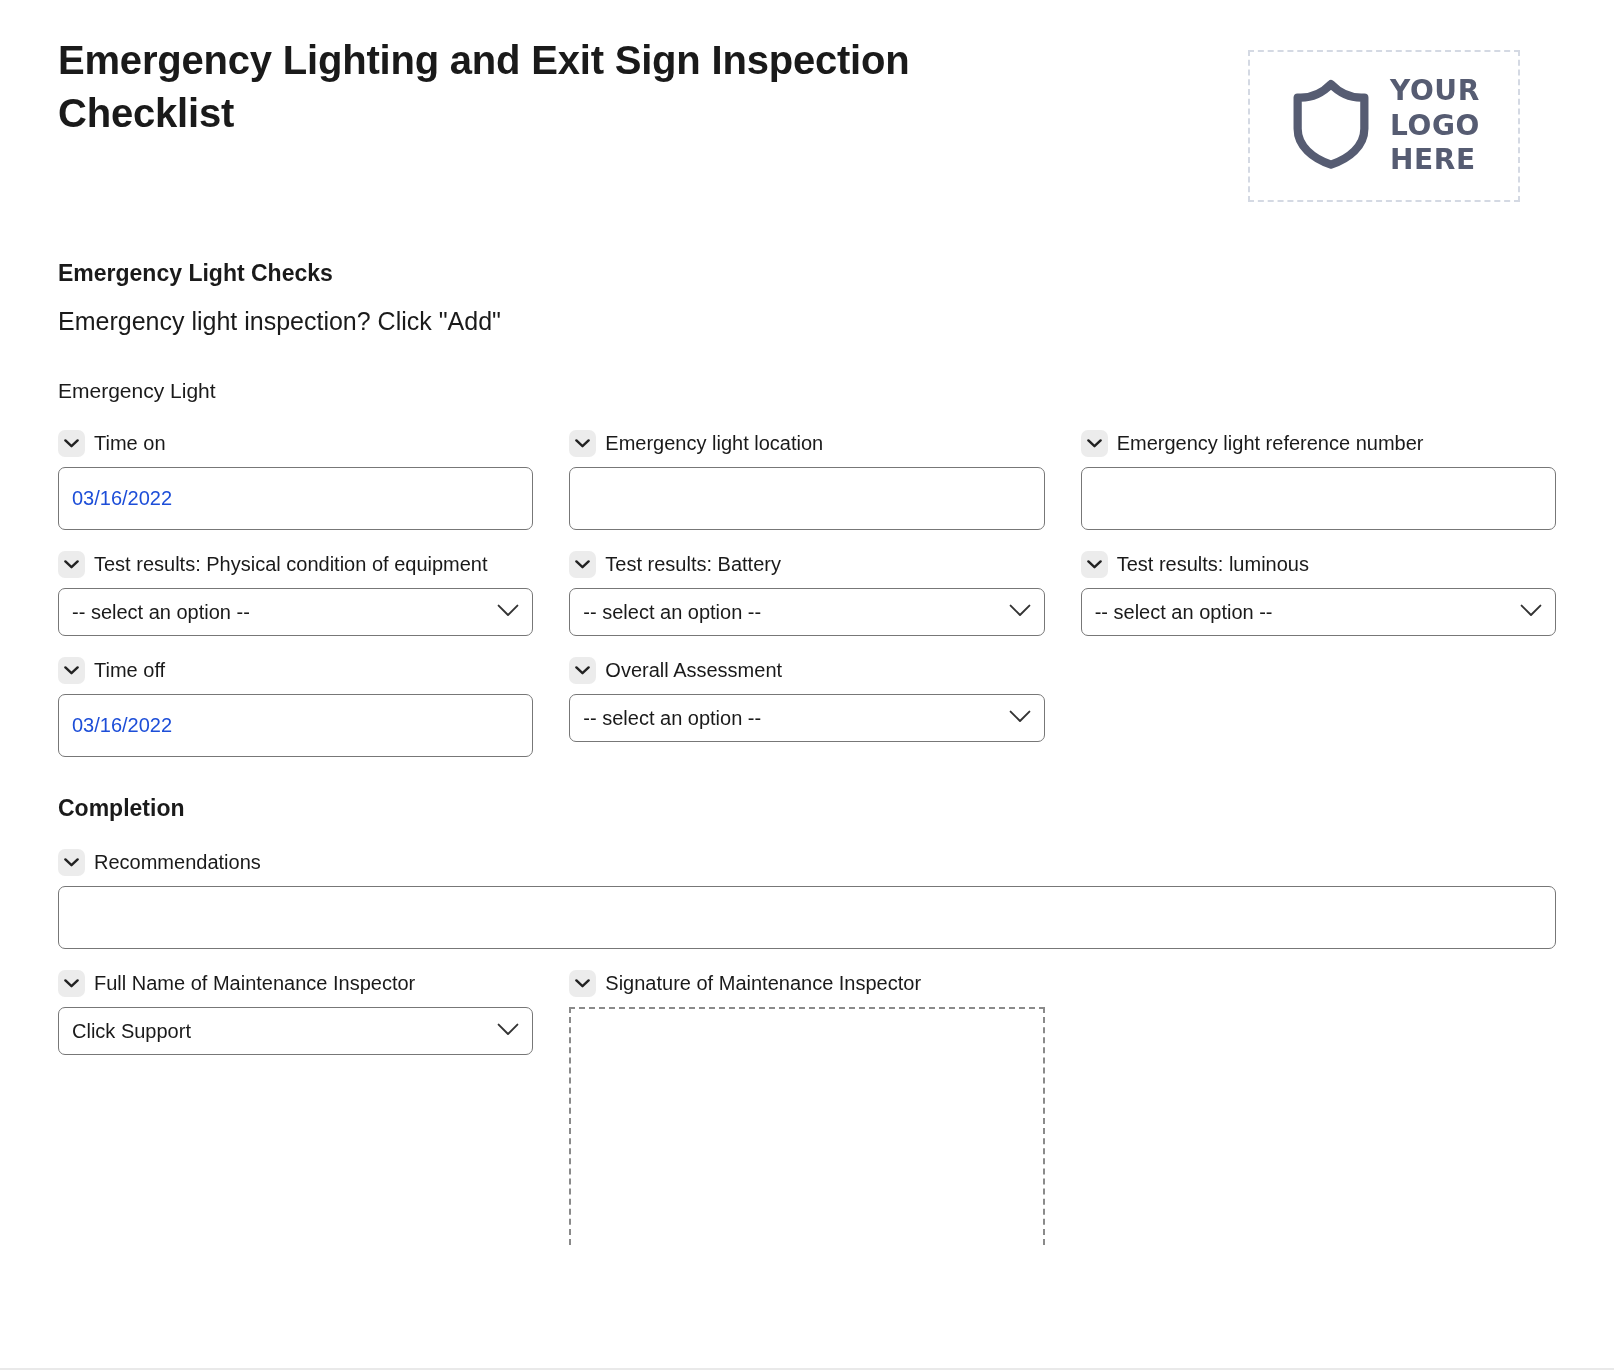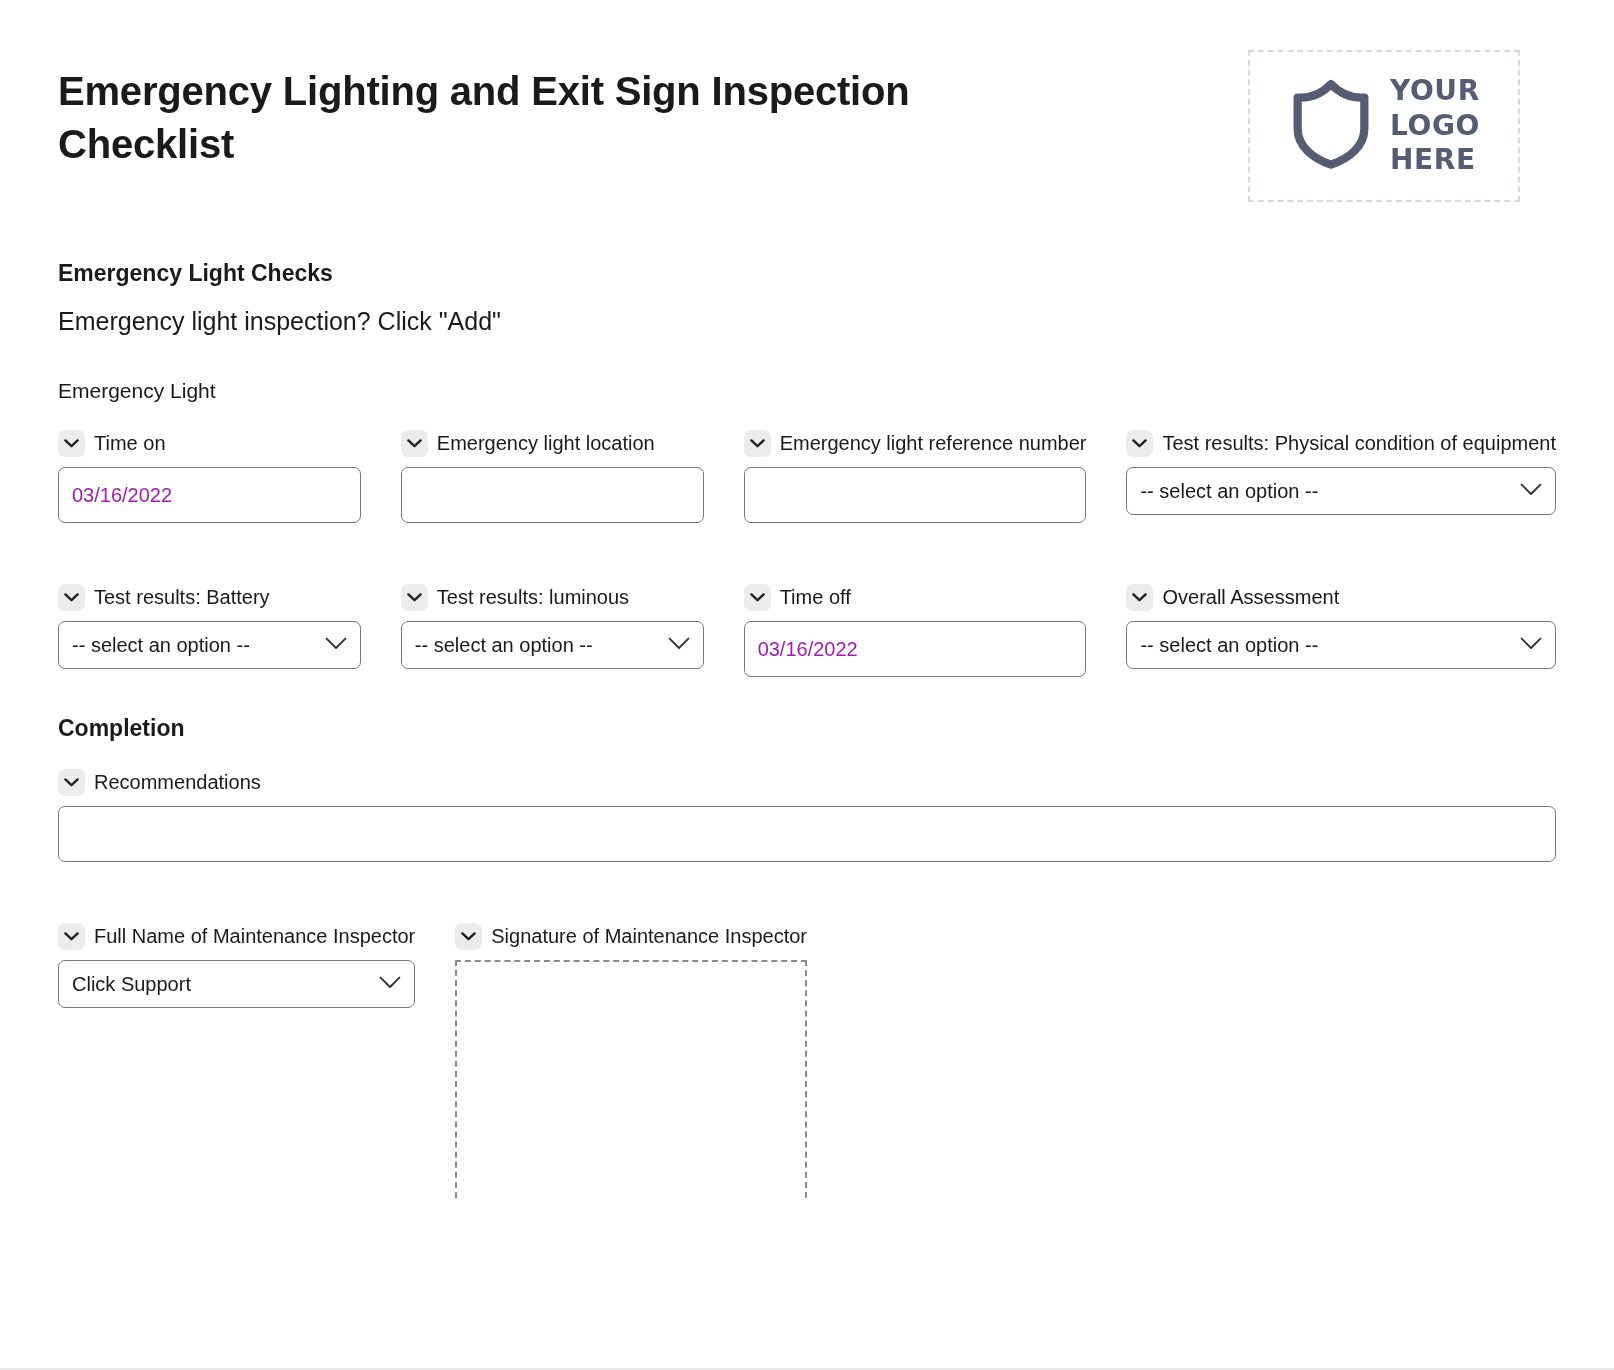--- a/index.html
+++ b/index.html
@@ -17,21 +17,21 @@
     background: #fff;
     overflow: hidden;
   }
   .inner {
     padding: 34px 58px 0 58px;
   }
 
   
   .header {
     display: flex;
-    align-items: center;
+    align-items: flex-start;
     justify-content: space-between;
   }
   .doc-title {
     font-size: 40px;
     font-weight: bold;
     line-height: 1.32;
     letter-spacing: -0.2px;
     max-width: 990px;
     margin: 0;
     color: #1a1a1a;
@@ -74,25 +74,24 @@
   }
   .group-title {
     font-size: 21px;
     margin: 43px 0 0 0;
     color: #1a1a1a;
   }
 
   
   .grid {
     display: grid;
-    grid-template-columns: 1fr 1fr 1fr 1fr;
+    grid-template-columns: 1fr 1fr 1fr;
     column-gap: 36px;
     row-gap: 0;
     margin-top: 16px;
-    gap: 40px;
   }
   .field { padding-bottom: 10px; }
   .field.full { grid-column: 1 / -1; }
 
   .field-label {
     display: flex;
     align-items: center;
     gap: 9px;
     margin: 11px 0 10px 0;
   }
@@ -109,27 +108,27 @@
   .chev-badge svg { display: block; }
   .field-label .label-text {
     font-size: 20px;
     color: #1a1a1a;
     white-space: nowrap;
   }
 
   .text-input {
     display: block;
     width: 100%;
-    height: 56px;
+    height: 63px;
     border: 1.6px solid #777777;
     border-radius: 7px;
     background: #fff;
     font-family: "Liberation Sans", sans-serif;
     font-size: 20px;
-    color: #a21caf;
+    color: #1d4ed8;
     padding: 13px 13px;
     outline: none;
   }
   .text-input::placeholder { color: #9a9a9a; }
 
   .select-wrap { position: relative; width: 100%; }
   .select-box {
     display: flex;
     align-items: center;
     width: 100%;

